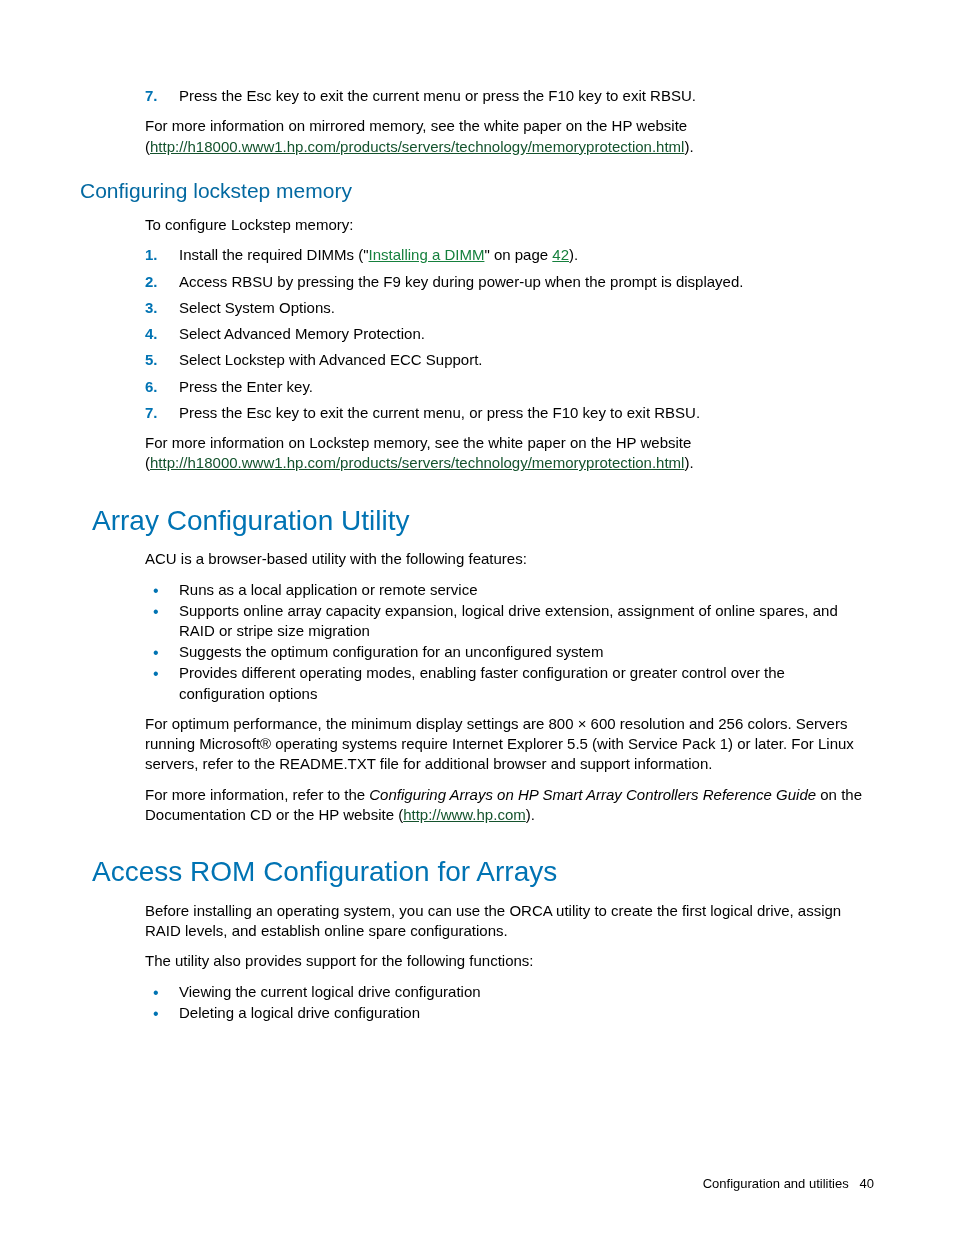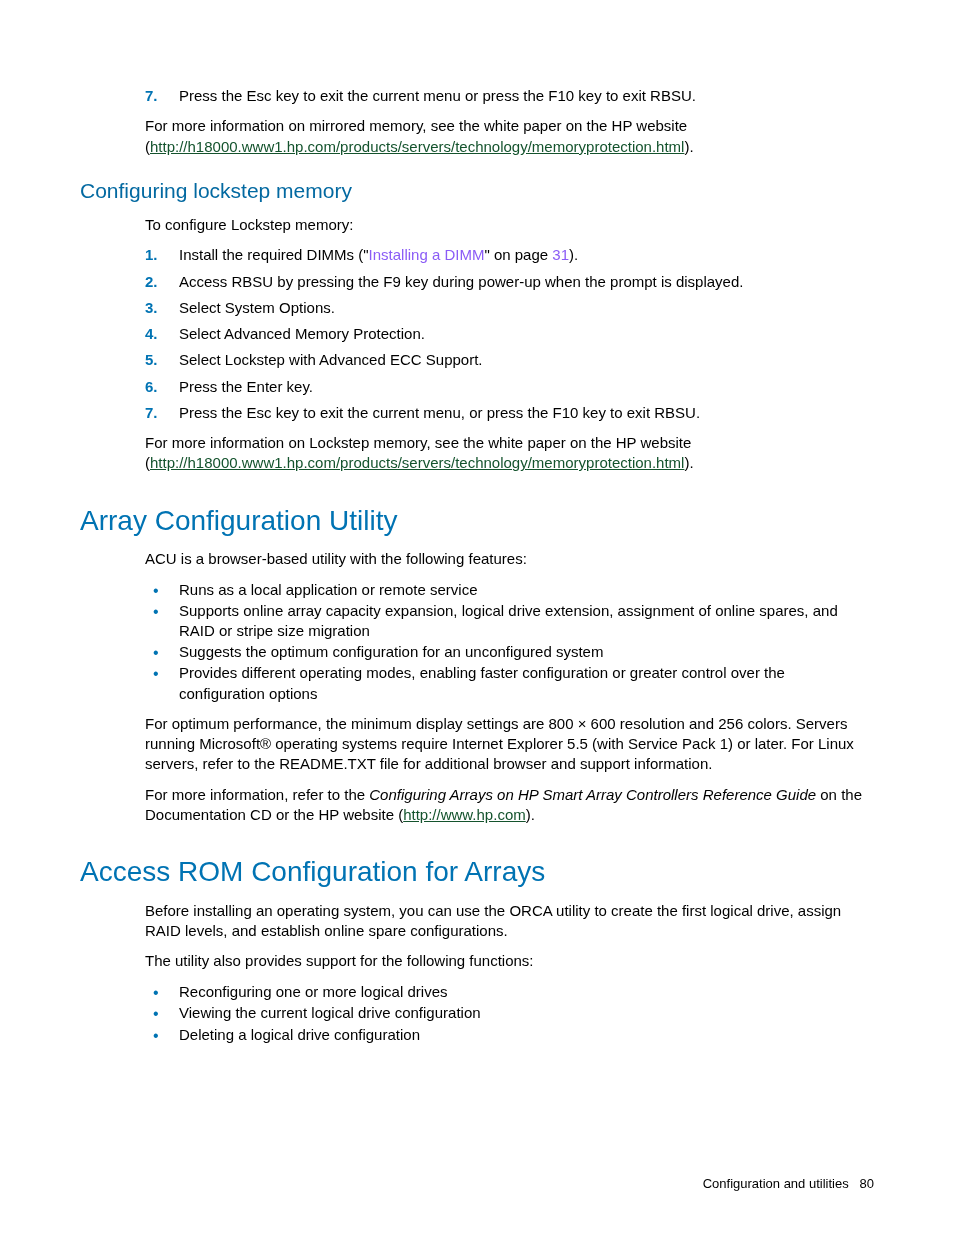--- a/index.html
+++ b/index.html
@@ -13,21 +13,21 @@
     font-size: 15px;
     color: #000;
     background: #fff;
     line-height: 1.35;
     position: relative;
   }
   h1 {
     font-size: 28px;
     font-weight: 400;
     color: #0073b3;
-    margin: 28px 0 10px 0;
+    margin: 28px 0 10px 12px;
   }
   h2 {
     font-size: 21px;
     font-weight: 400;
     color: #0369a1;
     margin: 20px 0 8px 0;
   }
   .content-block {
     margin-left: 65px;
     margin-right: 0;
@@ -67,21 +67,22 @@
     text-align: left;
     padding-left: 8px;
     box-sizing: border-box;
   }
   ul > li > .txt { flex: 1; }
   a.link {
     color: #14532d;
     text-decoration: underline;
   }
   span.xref {
-    color: #8b5cf6;
+    color: #15803d;
+    text-decoration: underline;
   }
   b { font-weight: normal; }
   i { font-style: italic; }
   .footer {
     position: absolute;
     bottom: 42px;
     right: 80px;
     font-size: 13px;
     color: #000;
   }
@@ -103,21 +104,21 @@
   </p>
 </div>
 
 <h2>Configuring lockstep memory</h2>
 <div class="content-block">
   <p>To configure Lockstep memory:</p>
   <ol>
     <li>
         <span class="num">1.</span>
       <span class="txt">
-        <span>Install the required DIMMs ("</span><span class="xref">Installing a DIMM</span><span>" on page </span><span class="xref">31</span><span>).</span>
+        <span>Install the required DIMMs ("</span><span class="xref">Installing a DIMM</span><span>" on page </span><span class="xref">42</span><span>).</span>
       </span>
     </li>
     <li>
         <span class="num">2.</span>
       <span class="txt">
         <span>Access RBSU by pressing the </span><b>F9</b><span> key during power-up when the prompt is displayed.</span>
       </span>
     </li>
     <li>
         <span class="num">3.</span>
@@ -177,26 +178,23 @@
     <span>For more information, refer to the </span><i>Configuring Arrays on HP Smart Array Controllers Reference Guide</i><span> on the Documentation CD or the HP website (</span><a class="link">http://www.hp.com</a><span>).</span>
   </p>
 </div>
 
 <h1>Access ROM Configuration for Arrays</h1>
 <div class="content-block">
   <p>Before installing an operating system, you can use the ORCA utility to create the first logical drive, assign RAID levels, and establish online spare configurations.</p>
   <p>The utility also provides support for the following functions:</p>
   <ul>
     <li>
-        <span class="txt">Reconfiguring one or more logical drives</span>
-      </li>
-    <li>
         <span class="txt">Viewing the current logical drive configuration</span>
       </li>
     <li>
         <span class="txt">Deleting a logical drive configuration</span>
       </li>
   </ul>
 </div>
 
 <div class="footer">
-  <span>Configuration and utilities</span>&nbsp;&nbsp;&nbsp;<span>80</span>
+  <span>Configuration and utilities</span>&nbsp;&nbsp;&nbsp;<span>40</span>
 </div>
 
 </body></html>

